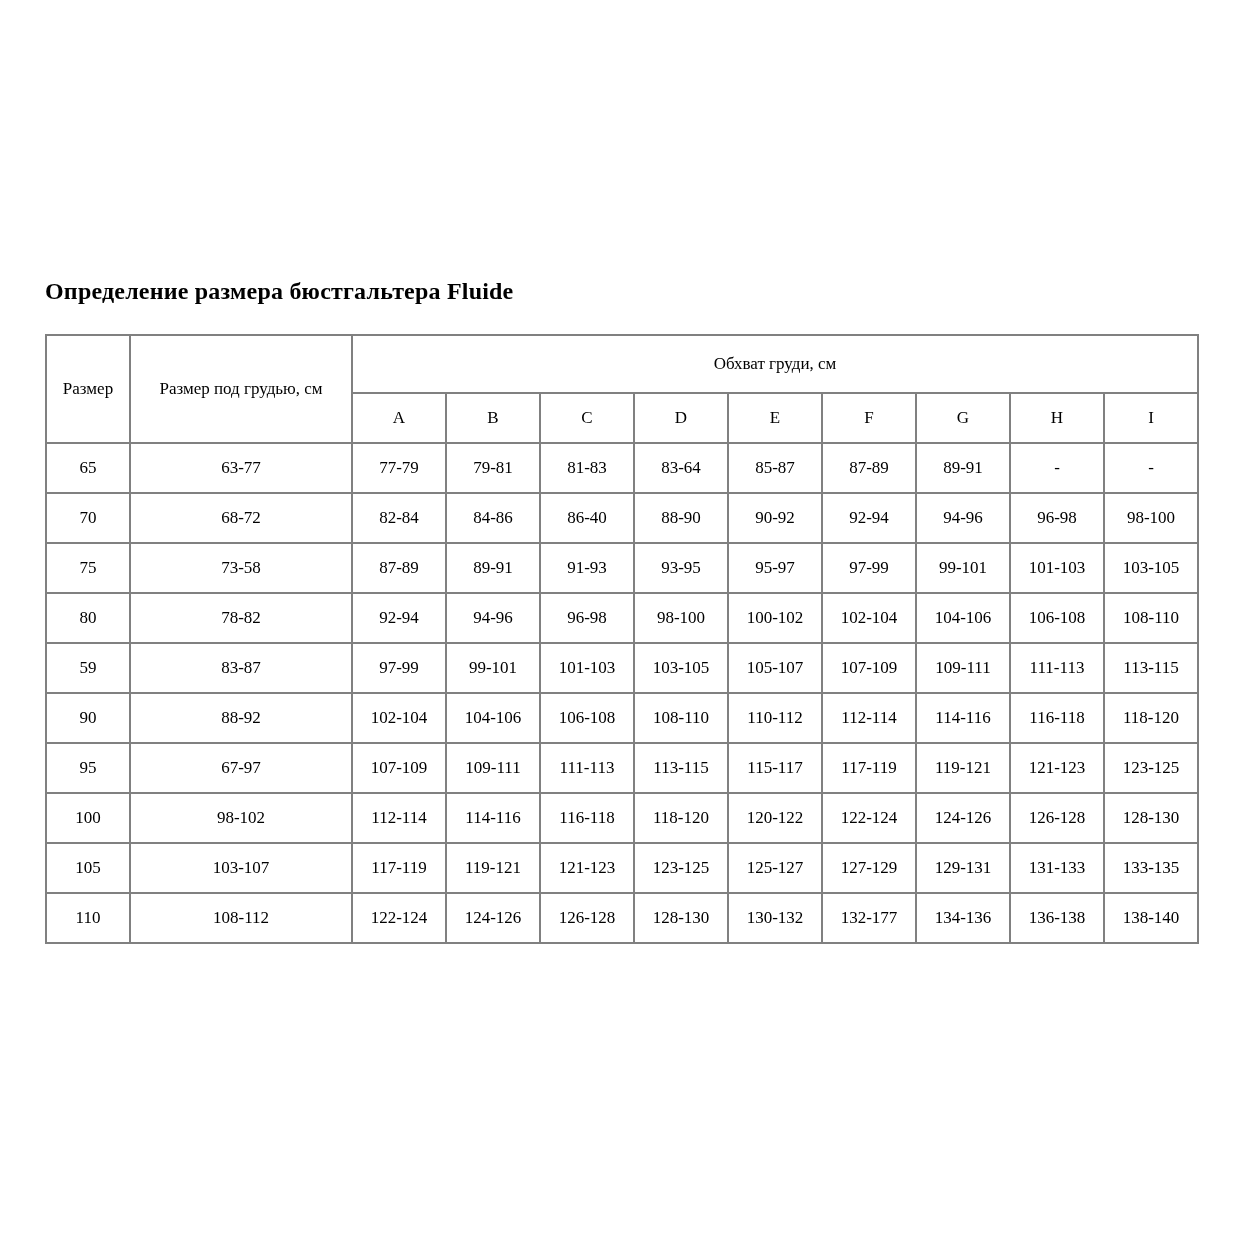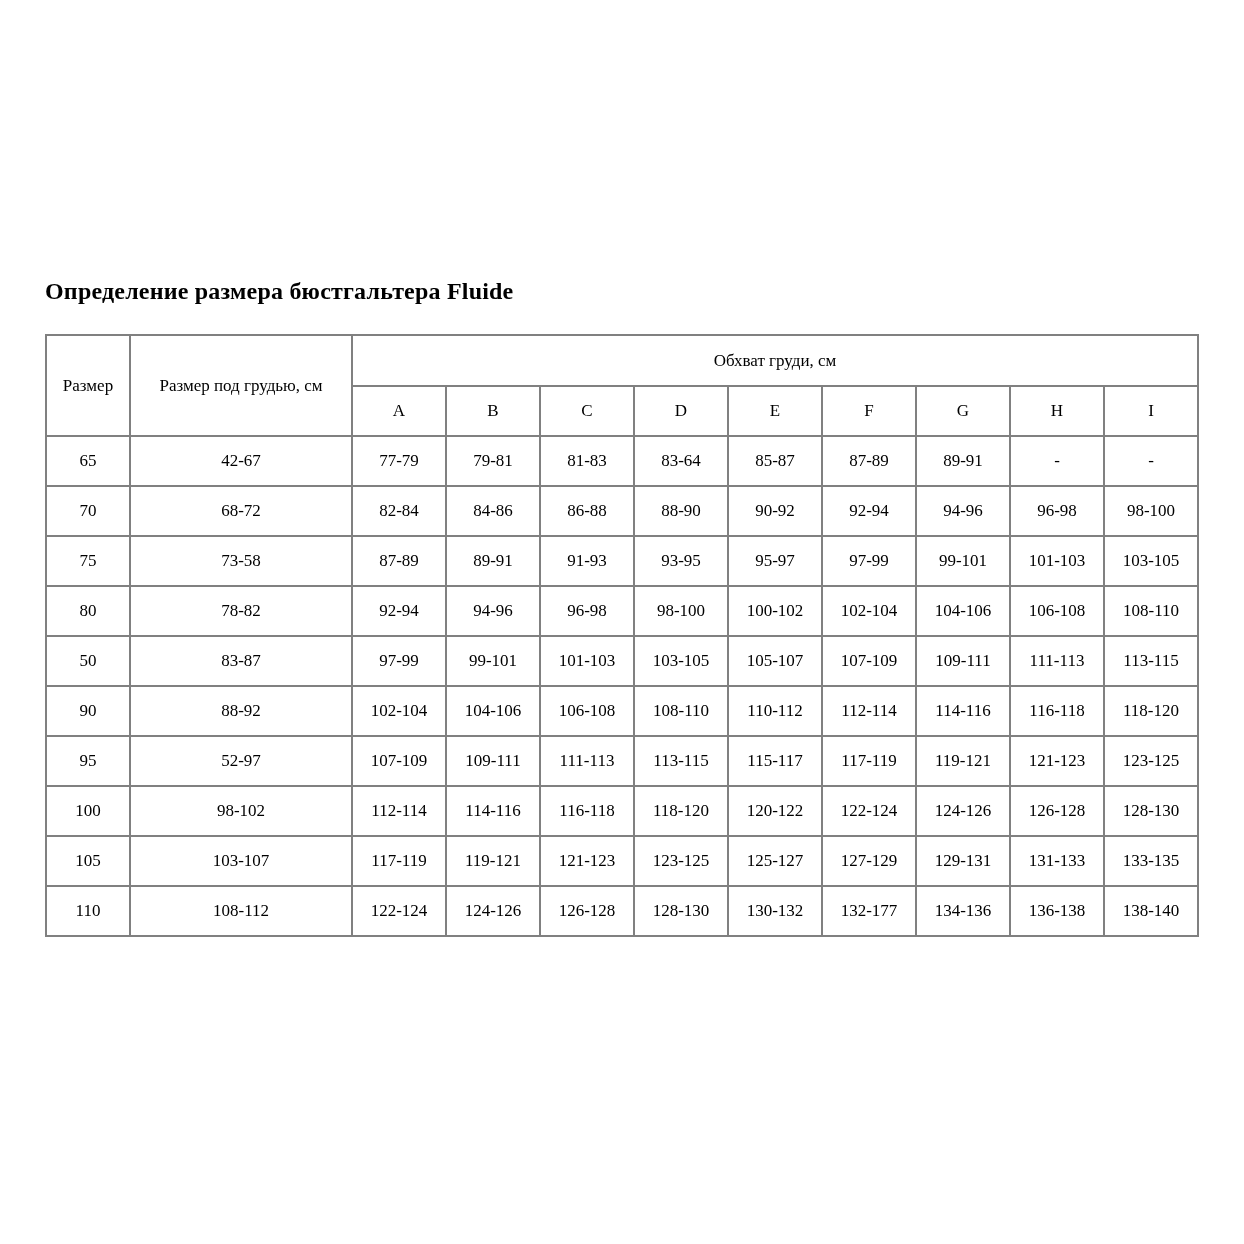--- a/index.html
+++ b/index.html
@@ -30,21 +30,21 @@
   table.size-table th,
   table.size-table td {
     border: 2px solid #808080;
     font-weight: normal;
     font-size: 17px;
     text-align: center;
     vertical-align: middle;
     padding: 0;
     background: #ffffff;
   }
-  table.size-table thead th.group-head { height: 51px; }
+  table.size-table thead th.group-head { height: 58px; }
   table.size-table thead th.cup-head   { height: 50px; }
   table.size-table tbody td            { height: 50px; }
 </style>
 </head>
 <body>
 
 <div class="page">
   <h1 class="page-title">Определение размера бюстгальтера Fluide</h1>
 
   <table class="size-table">
@@ -75,37 +75,37 @@
         <th class="cup-head">E</th>
         <th class="cup-head">F</th>
         <th class="cup-head">G</th>
         <th class="cup-head">H</th>
         <th class="cup-head">I</th>
       </tr>
     </thead>
     <tbody>
         <tr>
           <td>65</td>
-          <td>42-67</td>
+          <td>63-77</td>
           <td>77-79</td>
           <td>79-81</td>
           <td>81-83</td>
           <td>83-64</td>
           <td>85-87</td>
           <td>87-89</td>
           <td>89-91</td>
           <td>-</td>
           <td>-</td>
         </tr>
         <tr>
           <td>70</td>
           <td>68-72</td>
           <td>82-84</td>
           <td>84-86</td>
-          <td>86-88</td>
+          <td>86-40</td>
           <td>88-90</td>
           <td>90-92</td>
           <td>92-94</td>
           <td>94-96</td>
           <td>96-98</td>
           <td>98-100</td>
         </tr>
         <tr>
           <td>75</td>
           <td>73-58</td>
@@ -126,21 +126,21 @@
           <td>94-96</td>
           <td>96-98</td>
           <td>98-100</td>
           <td>100-102</td>
           <td>102-104</td>
           <td>104-106</td>
           <td>106-108</td>
           <td>108-110</td>
         </tr>
         <tr>
-          <td>50</td>
+          <td>59</td>
           <td>83-87</td>
           <td>97-99</td>
           <td>99-101</td>
           <td>101-103</td>
           <td>103-105</td>
           <td>105-107</td>
           <td>107-109</td>
           <td>109-111</td>
           <td>111-113</td>
           <td>113-115</td>
@@ -153,21 +153,21 @@
           <td>106-108</td>
           <td>108-110</td>
           <td>110-112</td>
           <td>112-114</td>
           <td>114-116</td>
           <td>116-118</td>
           <td>118-120</td>
         </tr>
         <tr>
           <td>95</td>
-          <td>52-97</td>
+          <td>67-97</td>
           <td>107-109</td>
           <td>109-111</td>
           <td>111-113</td>
           <td>113-115</td>
           <td>115-117</td>
           <td>117-119</td>
           <td>119-121</td>
           <td>121-123</td>
           <td>123-125</td>
         </tr>

